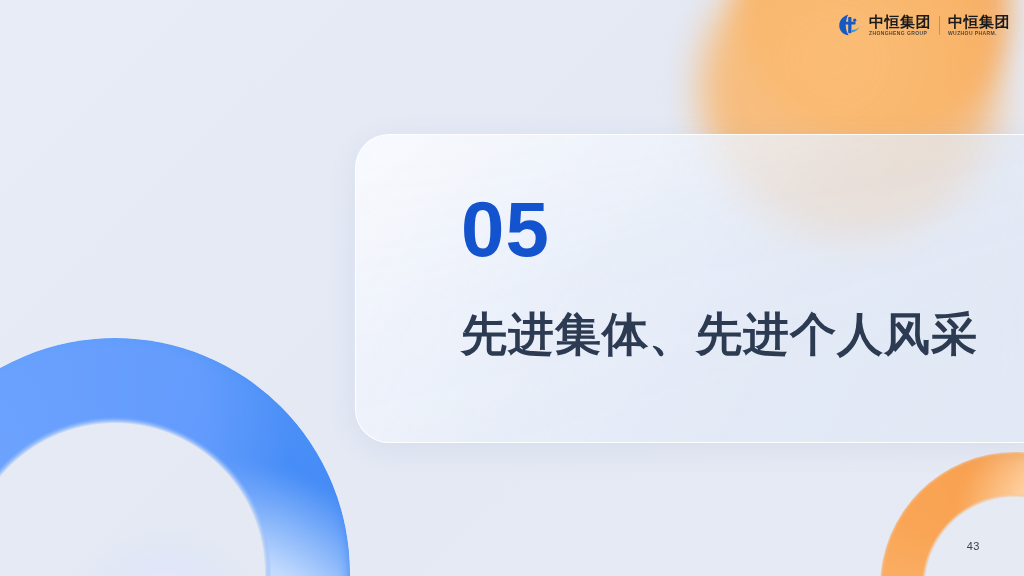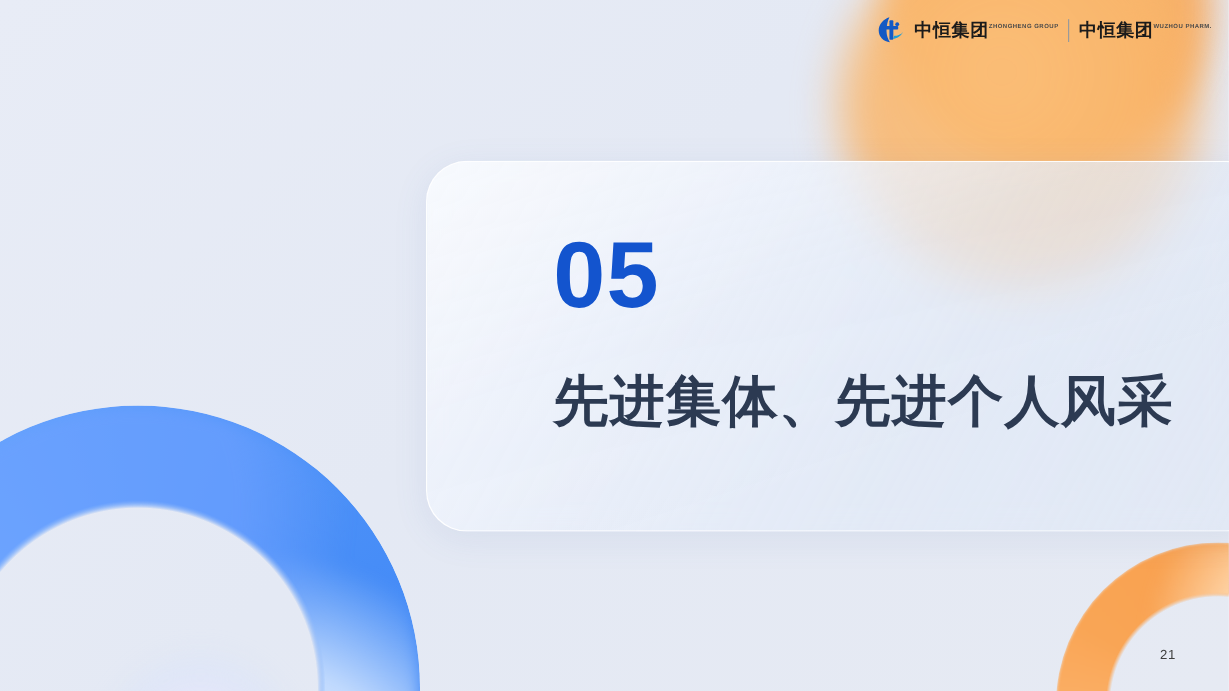--- a/index.html
+++ b/index.html
@@ -193,21 +193,21 @@
     height: 26px;
     flex: 0 0 auto;
   }
   .logo-text {
     display: flex;
     align-items: center;
     gap: 7px;
   }
   .logo-block {
     display: flex;
-    flex-direction: row;
+    flex-direction: column;
     line-height: 1;
   }
   .logo-cn {
     font-size: 15px;
     font-weight: 700;
     color: #1b1b1b;
     letter-spacing: 0.5px;
   }
   .logo-en {
     font-size: 5px;
@@ -276,15 +276,15 @@
         <span class="logo-en">ZHONGHENG GROUP</span>
       </div>
       <div class="logo-divider"></div>
       <div class="logo-block">
         <span class="logo-cn">中恒集团</span>
         <span class="logo-en">WUZHOU PHARM.</span>
       </div>
     </div>
   </div>
 
-  <div class="page-number">21</div>
+  <div class="page-number">43</div>
 
 </div>
 
 </body></html>

